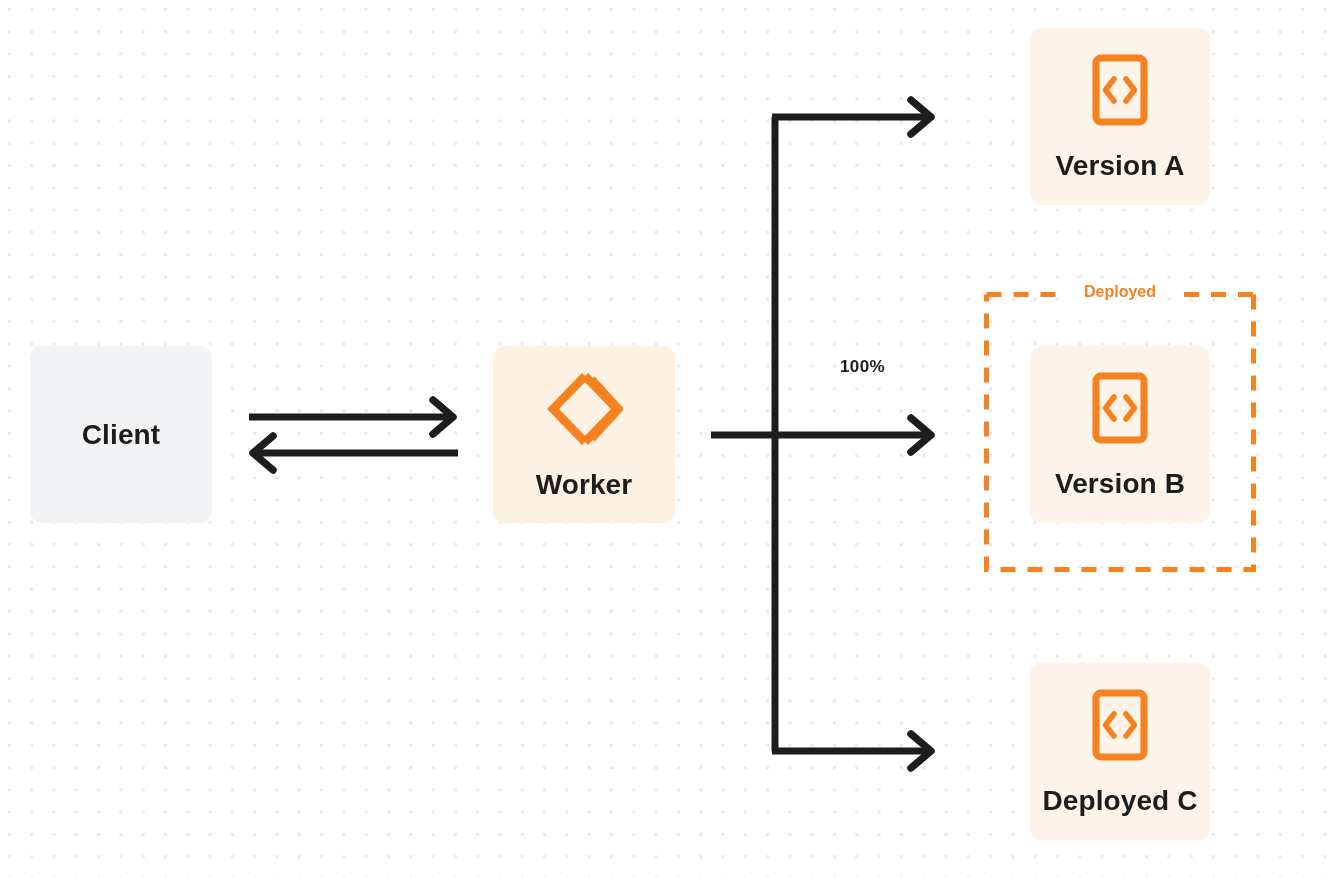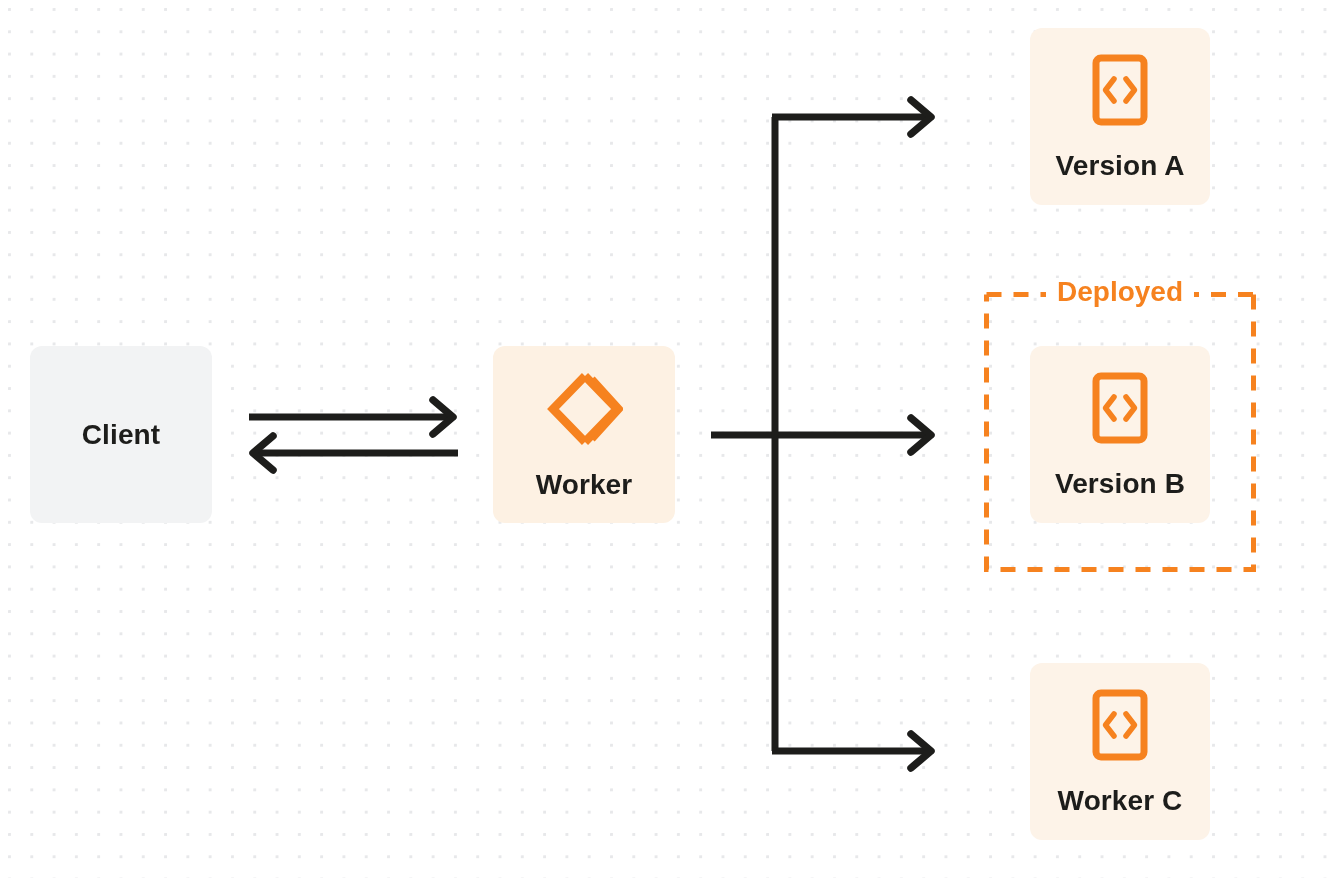--- a/index.html
+++ b/index.html
@@ -99,21 +99,21 @@
     position: absolute;
     inset: 0;
   }
   #deployed-label {
     position: absolute;
     left: 50%;
     top: -14px;
     transform: translateX(-50%);
     background: #ffffff;
     padding: 0 11px;
-    font-size: 28px;
+    font-size: 16px;
     font-weight: 700;
     color: #f6821f;
     line-height: 28px;
     white-space: nowrap;
   }
 
   
   #traffic-label {
     position: absolute;
     left: 790px;
@@ -181,20 +181,21 @@
       <path class="edge-head" d="M 911 418 L 931 435 L 911 452"></path>
     </g>
 
     <g>
       <path class="edge-line" d="M 772 751 L 930 751"></path>
       <path class="edge-head" d="M 911 734 L 931 751 L 911 768"></path>
     </g>
   </svg>
 
   <div id="traffic-label">
+    <span class="traffic-line">100%</span>
   </div>
 
   <div id="deployed-group">
     <svg id="deployed-border" viewBox="0 0 272 280" width="272" height="280" preserveAspectRatio="none" aria-hidden="true">
 
       <path d="M 2.5 2.5 L 72 2.5" fill="none" stroke="#f6821f" stroke-width="5" stroke-dasharray="15 12" stroke-linecap="butt"></path>
       <path d="M 200 2.5 L 269.5 2.5" fill="none" stroke="#f6821f" stroke-width="5" stroke-dasharray="15 12" stroke-linecap="butt"></path>
 
       <path d="M 269.5 2.5 L 269.5 277.5 L 2.5 277.5 L 2.5 2.5" fill="none" stroke="#f6821f" stroke-width="5" stroke-dasharray="15 12" stroke-linecap="butt"></path>
     </svg>
@@ -242,16 +243,16 @@
   </div>
 
   <div id="node-version-c" class="node version-node">
     <span class="code-icon">
       <svg width="56" height="72" viewBox="0 0 56 72" aria-hidden="true">
         <rect x="4" y="4" width="48" height="64" rx="5" ry="5" fill="none" stroke="#f6821f" stroke-width="7"></rect>
         <path d="M 22 25 L 13.5 36 L 22 47" fill="none" stroke="#f6821f" stroke-width="5.5" stroke-linecap="round" stroke-linejoin="round"></path>
         <path d="M 34 25 L 42.5 36 L 34 47" fill="none" stroke="#f6821f" stroke-width="5.5" stroke-linecap="round" stroke-linejoin="round"></path>
       </svg>
     </span>
-    <div class="node-label">Worker C</div>
+    <div class="node-label">Deployed C</div>
   </div>
 
 </div>
 
 </body></html>

